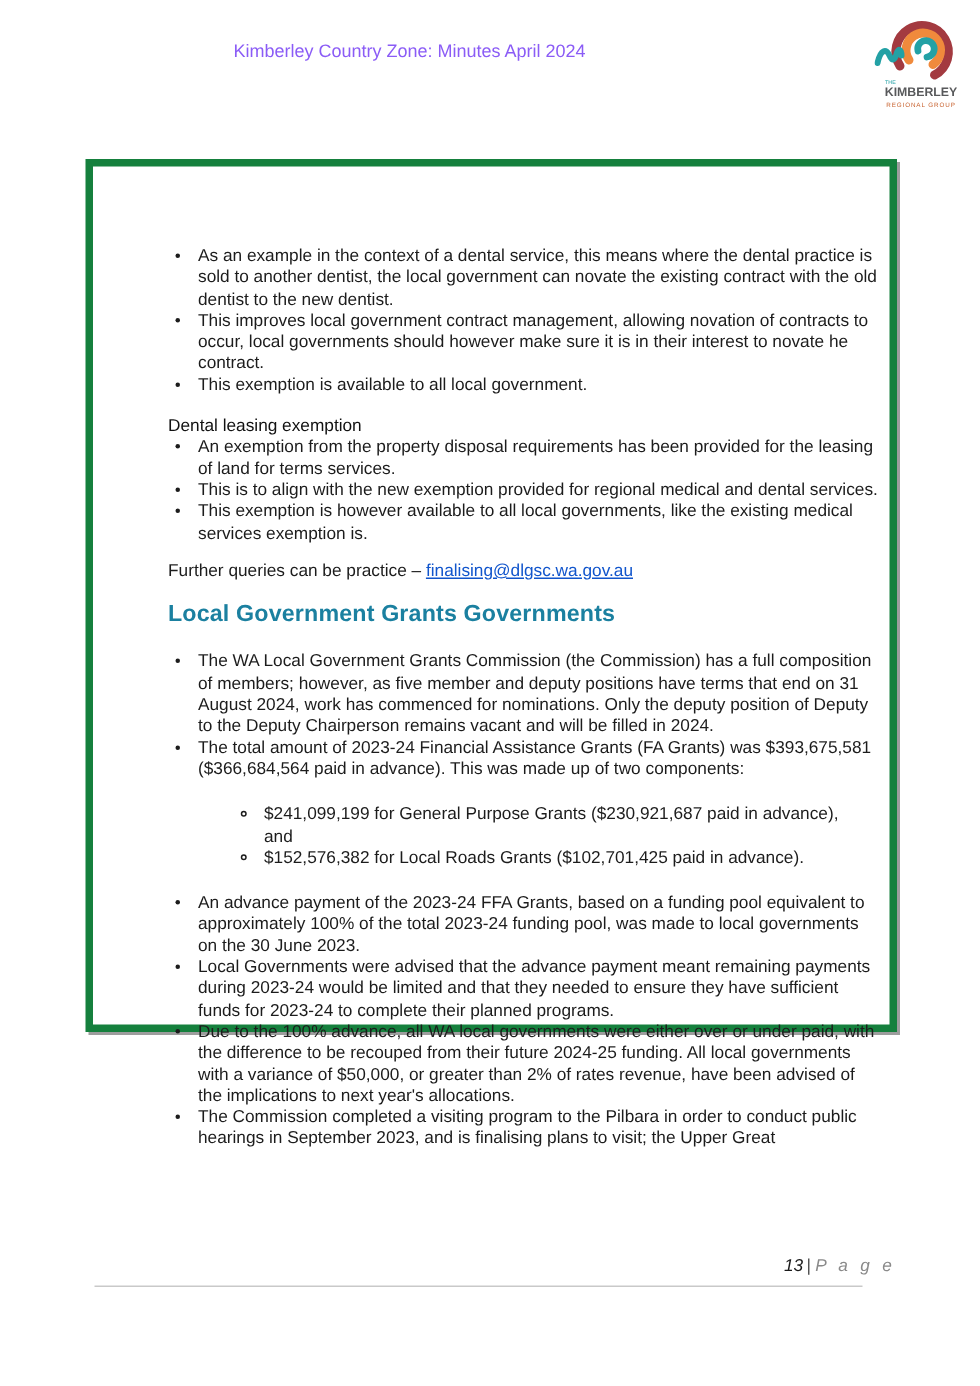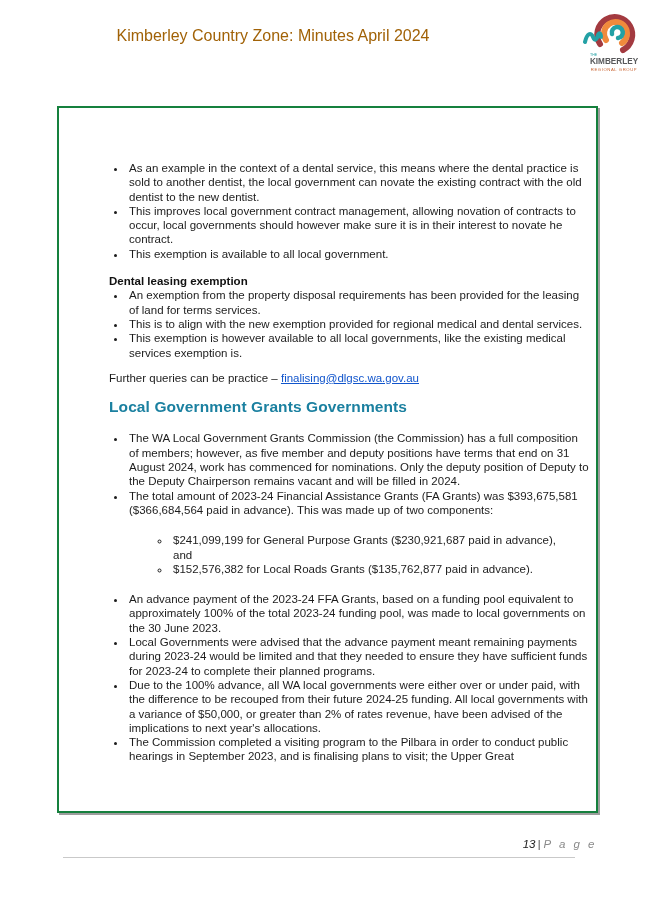--- a/index.html
+++ b/index.html
@@ -10,32 +10,32 @@
     font-family: "Liberation Sans", sans-serif;
     color: #1c1c1c;
     position: relative;
     overflow: hidden;
   }
 
   
   .header-title {
     position: absolute; top: 27px; left: 0; width: 546px;
     text-align: center;
-    font-size: 16px; color: #a16207;
+    font-size: 12px; color: #8b5cf6;
   }
   .logo {
     position: absolute; top: 8px; left: 583px;
     width: 62px; height: 68px;
   }
 
   
   .content-box {
     position: absolute; left: 57px; top: 106px;
-    width: 541px; height: 707px;
-    border: 2px solid #15803d;
+    width: 541px; height: 582px;
+    border: 5px solid #15803d;
     background: #ffffff;
     box-shadow: 2px 2px 0 0 #9d9d9d;
   }
   .box-inner {
     padding: 53px 7px 0 50px;
     font-size: 11.5px;
     line-height: 14.3px;
   }
 
   ul.bullets {
@@ -43,21 +43,21 @@
     list-style-type: disc;
   }
   ul.bullets li { padding-left: 2px; }
   ul.sub-bullets {
     margin: 16px; padding: 0 0 0 26px;
     list-style-type: circle;
   }
 
   .sub-heading {
     margin: 13px 0 0 0;
-    font-size: 11.5px; font-weight: bold; color: #111111;
+    font-size: 11.5px; font-weight: normal; color: #111111;
   }
   .queries-line { margin: 11px 0 0 0; }
   a.email-link { color: #1155CC; text-decoration: underline; cursor: pointer; }
 
   .section-heading {
     margin: 15px 0 17px 0;
     font-size: 15.5px; font-weight: bold;
     color: #1B80A0;
     letter-spacing: 0.1px;
   }
@@ -121,21 +121,21 @@
     </p>
 
     <h2 class="section-heading">Local Government Grants Governments</h2>
 
     <ul class="bullets">
       <li><span>The WA Local Government Grants Commission (the Commission) has a full composition of members; however, as five member and deputy positions have terms that end on 31 August 2024, work has commenced for nominations. Only the deputy position of Deputy to the Deputy Chairperson remains vacant and will be filled in 2024.</span></li>
       <li>
         <span>The total amount of 2023-24 Financial Assistance Grants (FA Grants) was $393,675,581 ($366,684,564 paid in advance). This was made up of two components:</span>
         <ul class="sub-bullets">
           <li><span>$241,099,199 for General Purpose Grants ($230,921,687 paid in advance), and</span></li>
-          <li><span>$152,576,382 for Local Roads Grants ($135,762,877 paid in advance).</span></li>
+          <li><span>$152,576,382 for Local Roads Grants ($102,701,425 paid in advance).</span></li>
         </ul>
       </li>
       <li><span>An advance payment of the 2023-24 FFA Grants, based on a funding pool equivalent to approximately 100% of the total 2023-24 funding pool, was made to local governments on the 30 June 2023.</span></li>
       <li><span>Local Governments were advised that the advance payment meant remaining payments during 2023-24 would be limited and that they needed to ensure they have sufficient funds for 2023-24 to complete their planned programs.</span></li>
       <li><span>Due to the 100% advance, all WA local governments were either over or under paid, with the difference to be recouped from their future 2024-25 funding. All local governments with a variance of $50,000, or greater than 2% of rates revenue, have been advised of the implications to next year's allocations.</span></li>
       <li><span>The Commission completed a visiting program to the Pilbara in order to conduct public hearings in September 2023, and is finalising plans to visit; the Upper Great</span></li>
     </ul>
 
   </div>
 </div>

